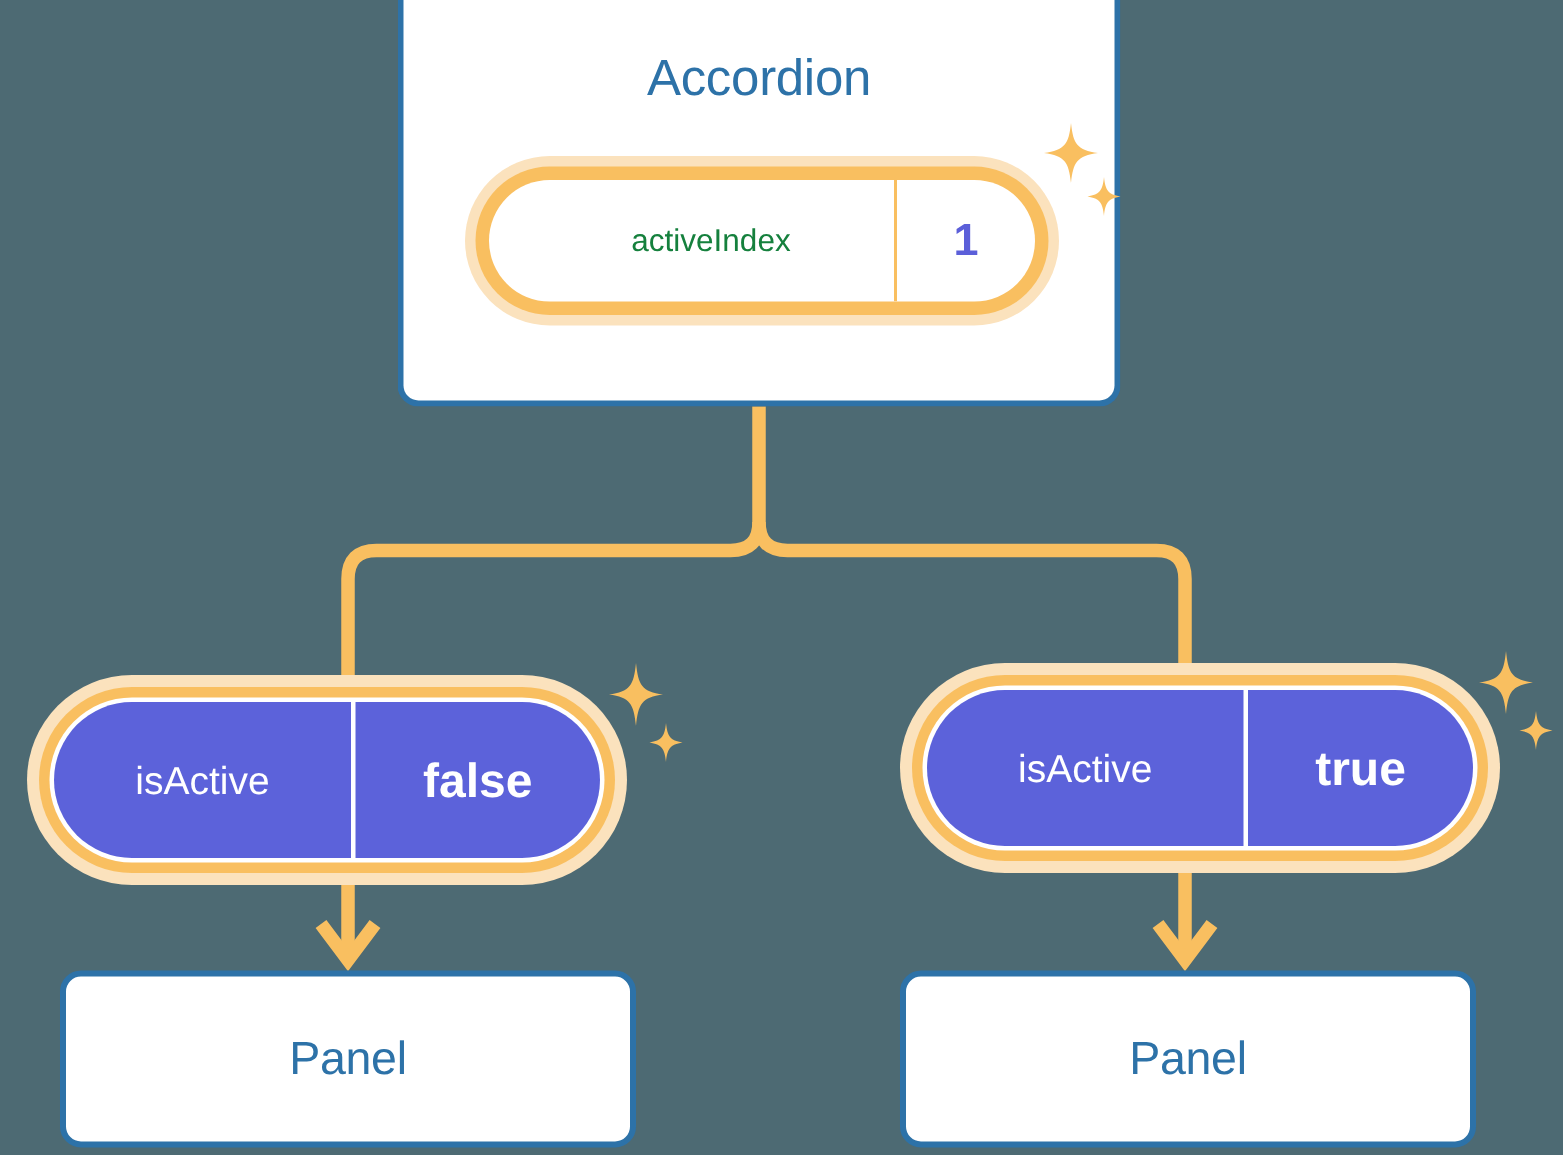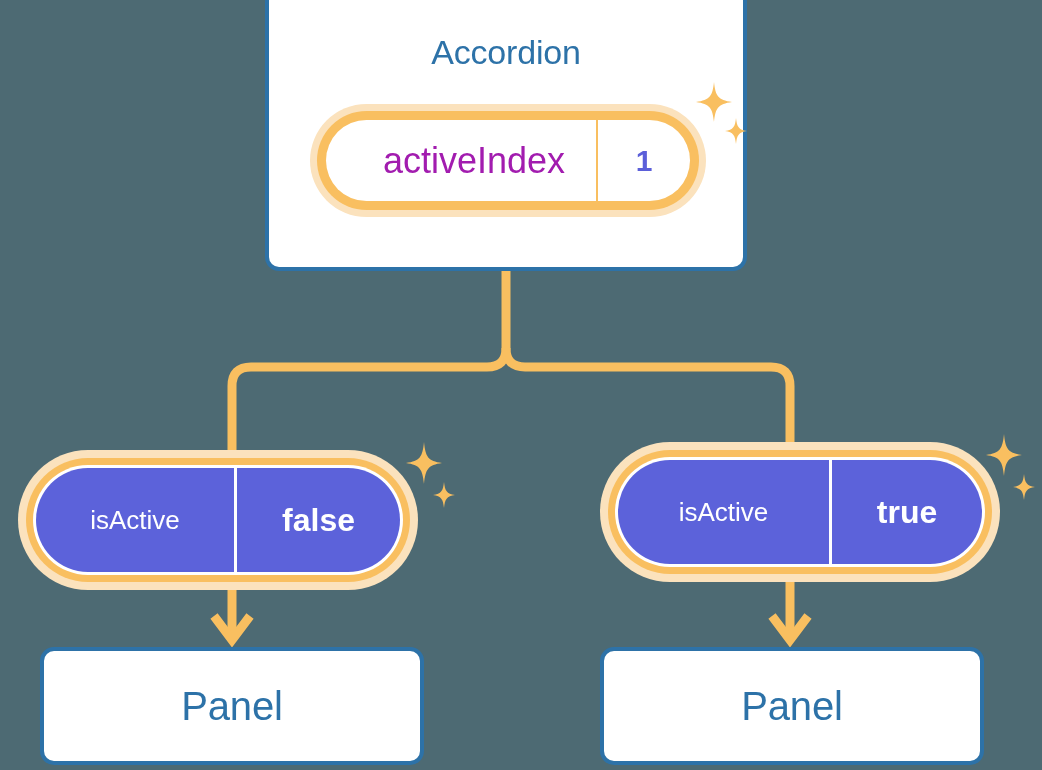--- a/index.html
+++ b/index.html
@@ -71,21 +71,21 @@
   .panel-card {
     width: 384px;
     height: 118px;
     top: 647px;
     display: flex;
     align-items: center;
     justify-content: center;
   }
   #panel-left  { left: 40px;  }
   #panel-right { left: 600px; }
-  .panel-card .card-title { font-size: 40px; }
+  .panel-card .card-title { font-size: 31px; }
 
   
   .pill {
     position: absolute;
     display: flex;
     align-items: stretch;
     box-sizing: border-box;
     z-index: 4;
   }
 
@@ -113,22 +113,22 @@
     align-items: stretch;
     border-radius: 999px;
     background: #ffffff;
     overflow: hidden;
   }
   #state-pill .pill-key {
     flex: 1 1 auto;
     display: flex;
     align-items: center;
     justify-content: center;
-    color: #a21caf;
-    font-size: 36px;
+    color: #15803d;
+    font-size: 21px;
     font-weight: 400;
     padding-left: 26px;
     white-space: nowrap;
   }
   #state-pill .pill-sep {
     width: 2px;
     background: #f9bf60;
     flex: 0 0 auto;
   }
   #state-pill .pill-val {

